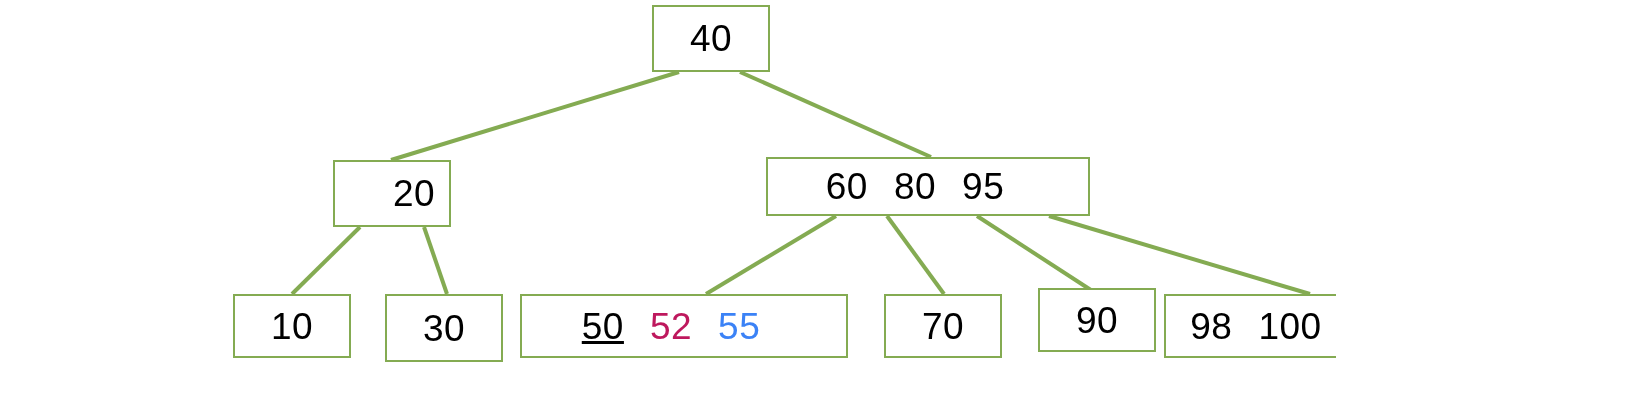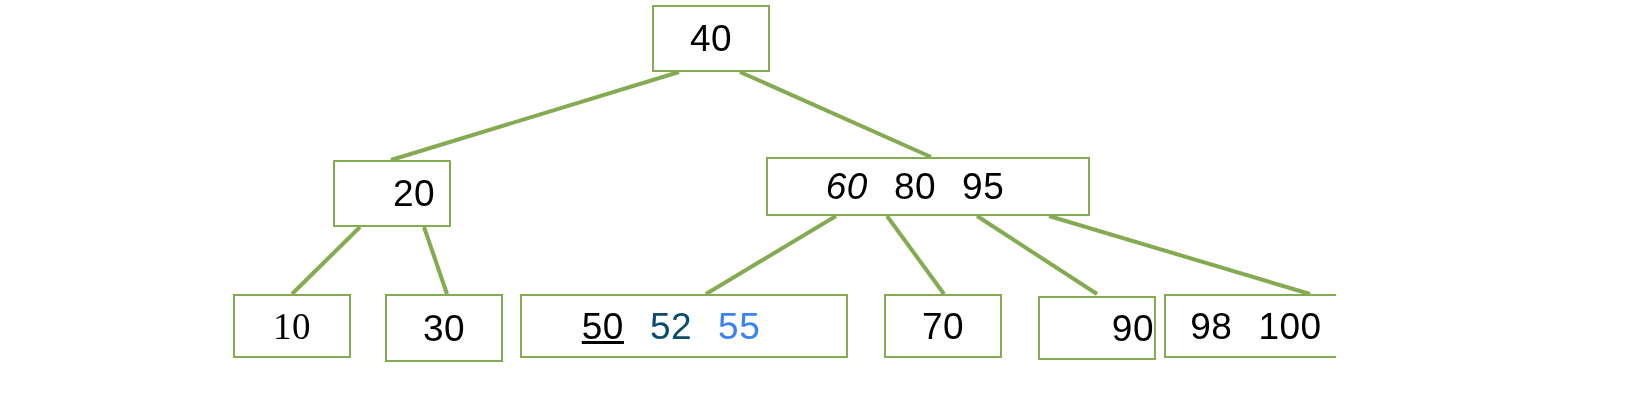--- a/index.html
+++ b/index.html
@@ -73,48 +73,48 @@
           <span class="node-key" style="color: rgb(0, 0, 0);">40</span>
         </div>
       </div>
       <div class="btree-node" style="left: 333px; top: 160px; width: 118px; height: 67px; border-color: rgb(132, 171, 82); background: rgb(255, 255, 255);">
         <div class="node-keys">
           <span class="node-key" style="color: rgb(0, 0, 0); margin-left: 44px;">20</span>
         </div>
       </div>
       <div class="btree-node node-multi" style="left: 766px; top: 157px; width: 324px; height: 59px; border-color: rgb(132, 171, 82); background: rgb(255, 255, 255);">
         <div class="node-keys">
-          <span class="node-key" style="color: rgb(0, 0, 0); font-style: italic;">60</span>
+          <span class="node-key" style="color: rgb(0, 0, 0);">60</span>
           <span class="node-key" style="color: rgb(0, 0, 0);">80</span>
           <span class="node-key" style="color: rgb(0, 0, 0);">95</span>
         </div>
       </div>
       <div class="btree-node" style="left: 233px; top: 294px; width: 118px; height: 64px; border-color: rgb(132, 171, 82); background: rgb(255, 255, 255);">
         <div class="node-keys">
-          <span class="node-key" style="color: rgb(0, 0, 0); font-family: Liberation Serif, serif;">10</span>
+          <span class="node-key" style="color: rgb(0, 0, 0);">10</span>
         </div>
       </div>
       <div class="btree-node" style="left: 385px; top: 294px; width: 118px; height: 68px; border-color: rgb(132, 171, 82); background: rgb(255, 255, 255);">
         <div class="node-keys">
           <span class="node-key" style="color: rgb(0, 0, 0);">30</span>
         </div>
       </div>
       <div class="btree-node node-multi" style="left: 520px; top: 294px; width: 328px; height: 64px; border-color: rgb(132, 171, 82); background: rgb(255, 255, 255);">
         <div class="node-keys">
           <span class="node-key" style="color: rgb(0, 0, 0); text-decoration: underline;">50</span>
-          <span class="node-key" style="color: #0c4a6e;">52</span>
+          <span class="node-key" style="color: #be185d;">52</span>
           <span class="node-key" style="color: #3b82f6;">55</span>
         </div>
       </div>
       <div class="btree-node" style="left: 884px; top: 294px; width: 118px; height: 64px; border-color: rgb(132, 171, 82); background: rgb(255, 255, 255);">
         <div class="node-keys">
           <span class="node-key" style="color: rgb(0, 0, 0);">70</span>
         </div>
       </div>
-      <div class="btree-node" style="left: 1038px; top: 296px; width: 118px; height: 64px; border-color: rgb(132, 171, 82); background: rgb(255, 255, 255); justify-content: flex-end;">
+      <div class="btree-node" style="left: 1038px; top: 288px; width: 118px; height: 64px; border-color: rgb(132, 171, 82); background: rgb(255, 255, 255);">
         <div class="node-keys">
           <span class="node-key" style="color: rgb(0, 0, 0);">90</span>
         </div>
       </div>
       <div class="btree-node node-multi" style="left: 1164px; top: 294px; width: 210px; height: 64px; border-color: rgb(132, 171, 82); background: rgb(255, 255, 255);">
         <div class="node-keys">
           <span class="node-key" style="color: rgb(0, 0, 0);">98</span>
           <span class="node-key" style="color: rgb(0, 0, 0);">100</span>
         </div>
       </div>

